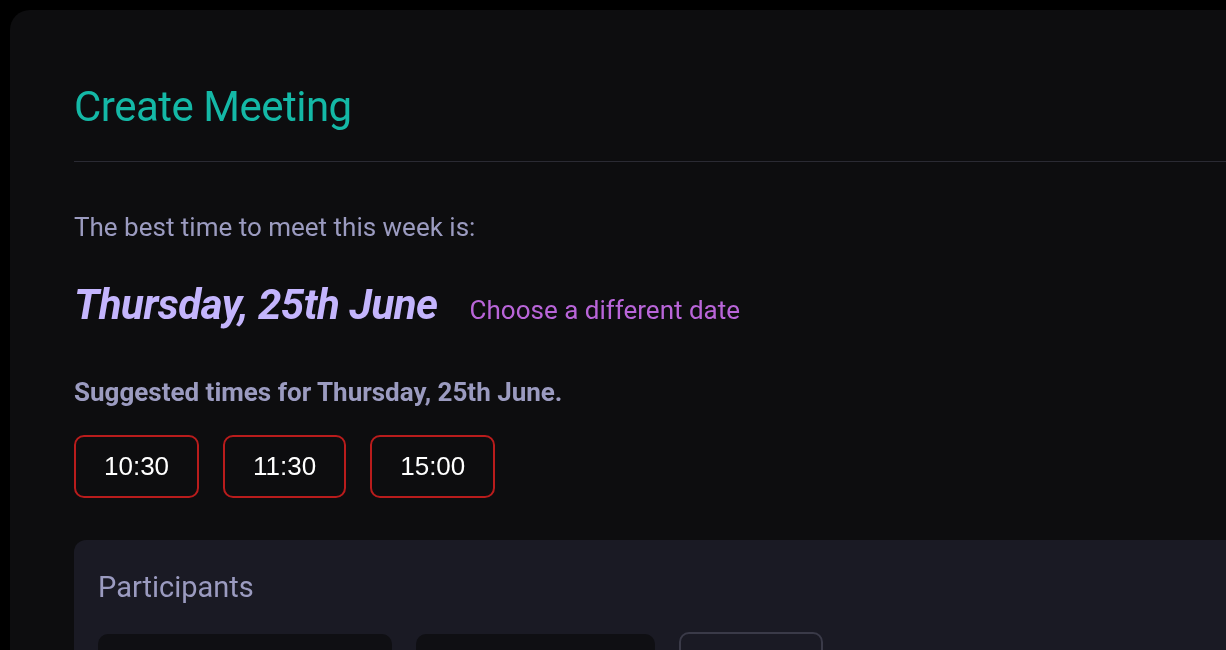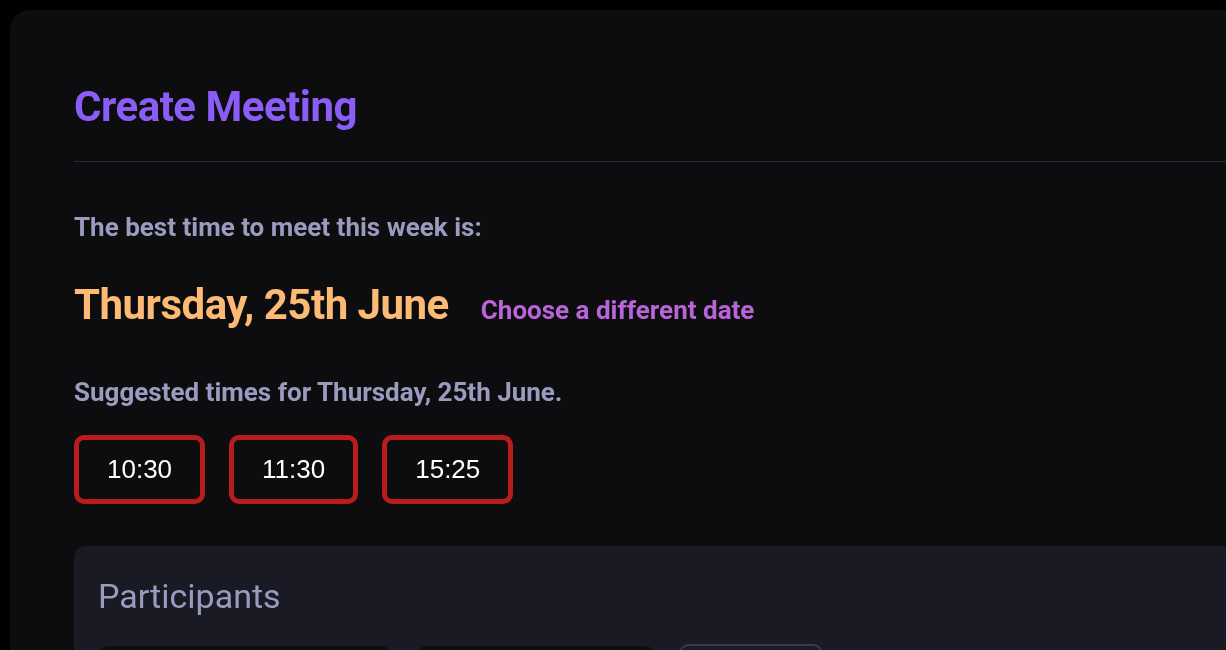--- a/index.html
+++ b/index.html
@@ -17,89 +17,90 @@
     .panel {
       background: #0d0d0f;
       border-radius: 20px 0 0 0;
       margin-top: 10px;
       margin-left: 10px;
       width: calc(100% - 10px);
       height: calc(100% - 10px);
       padding: 72px 0 0 64px;
     }
     .page-title {
-      color: #8b5cf6;
+      color: #14b8a6;
       font-size: 42px;
-      font-weight: 700;
+      font-weight: 400;
       letter-spacing: -0.5px;
       margin-bottom: 30px;
     }
     .divider {
       border: none;
       border-top: 1px solid #2a2a33;
       margin-bottom: 50px;
       width: 100%;
     }
     .subtitle {
       color: #9b9bc0;
       font-size: 26px;
-      font-weight: 700;
+      font-weight: 400;
       margin-bottom: 38px;
     }
     .date-row {
       display: flex;
       align-items: baseline;
       gap: 32px;
       margin-bottom: 48px;
     }
     .selected-date {
-      color: #fdba74;
+      color: #c4b5fd;
       font-size: 42px;
       font-weight: 700;
       letter-spacing: -0.5px;
+      font-style: italic;
     }
     .change-date-link {
       color: #b965d9;
       font-size: 26px;
-      font-weight: 700;
+      font-weight: 400;
       cursor: pointer;
       text-decoration: none;
     }
     .suggested-text {
       color: #9b9bc0;
       font-size: 26px;
       font-weight: 700;
       margin-bottom: 28px;
     }
     .time-slots {
       display: flex;
       gap: 24px;
       margin-bottom: 42px;
     }
     .time-slot {
       background: transparent;
-      border: 5px solid #b91c1c;
+      border: 2px solid #b91c1c;
       border-radius: 10px;
       color: #ffffff;
       font-size: 26px;
       font-weight: 400;
       padding: 14px 28px;
       cursor: pointer;
       min-width: 120px;
       text-align: center;
     }
     .participants-box {
       background: #1a1a24;
       border-radius: 12px 0 0 0;
       padding: 30px 0 0 24px;
       width: 100%;
     }
     .participants-label {
       color: #9b9bc0;
-      font-size: 34px;
+      font-size: 29px;
       font-weight: 400;
       margin-bottom: 28px;
     }
     .participants-chips {
       display: flex;
       gap: 24px;
       align-items: center;
     }
     .chip {
       background: #0f0f13;
@@ -167,21 +168,21 @@
   <div class="date-row">
     <div class="selected-date">Thursday, 25th June</div>
     <a class="change-date-link">Choose a different date</a>
   </div>
 
   <div class="suggested-text">Suggested times for Thursday, 25th June.</div>
 
   <div class="time-slots">
     <button class="time-slot">10:30</button>
     <button class="time-slot">11:30</button>
-    <button class="time-slot">15:25</button>
+    <button class="time-slot">15:00</button>
   </div>
 
   <div class="participants-box">
     <div class="participants-label">Participants</div>
     <div class="participants-chips">
 
       <div class="chip">
         <span class="chip-label">Patrick Ford (You)</span>
         <span class="close-icon">
           <svg viewBox="0 0 24 24" fill="none" stroke="#ffffff" stroke-width="2.5" stroke-linecap="round">

